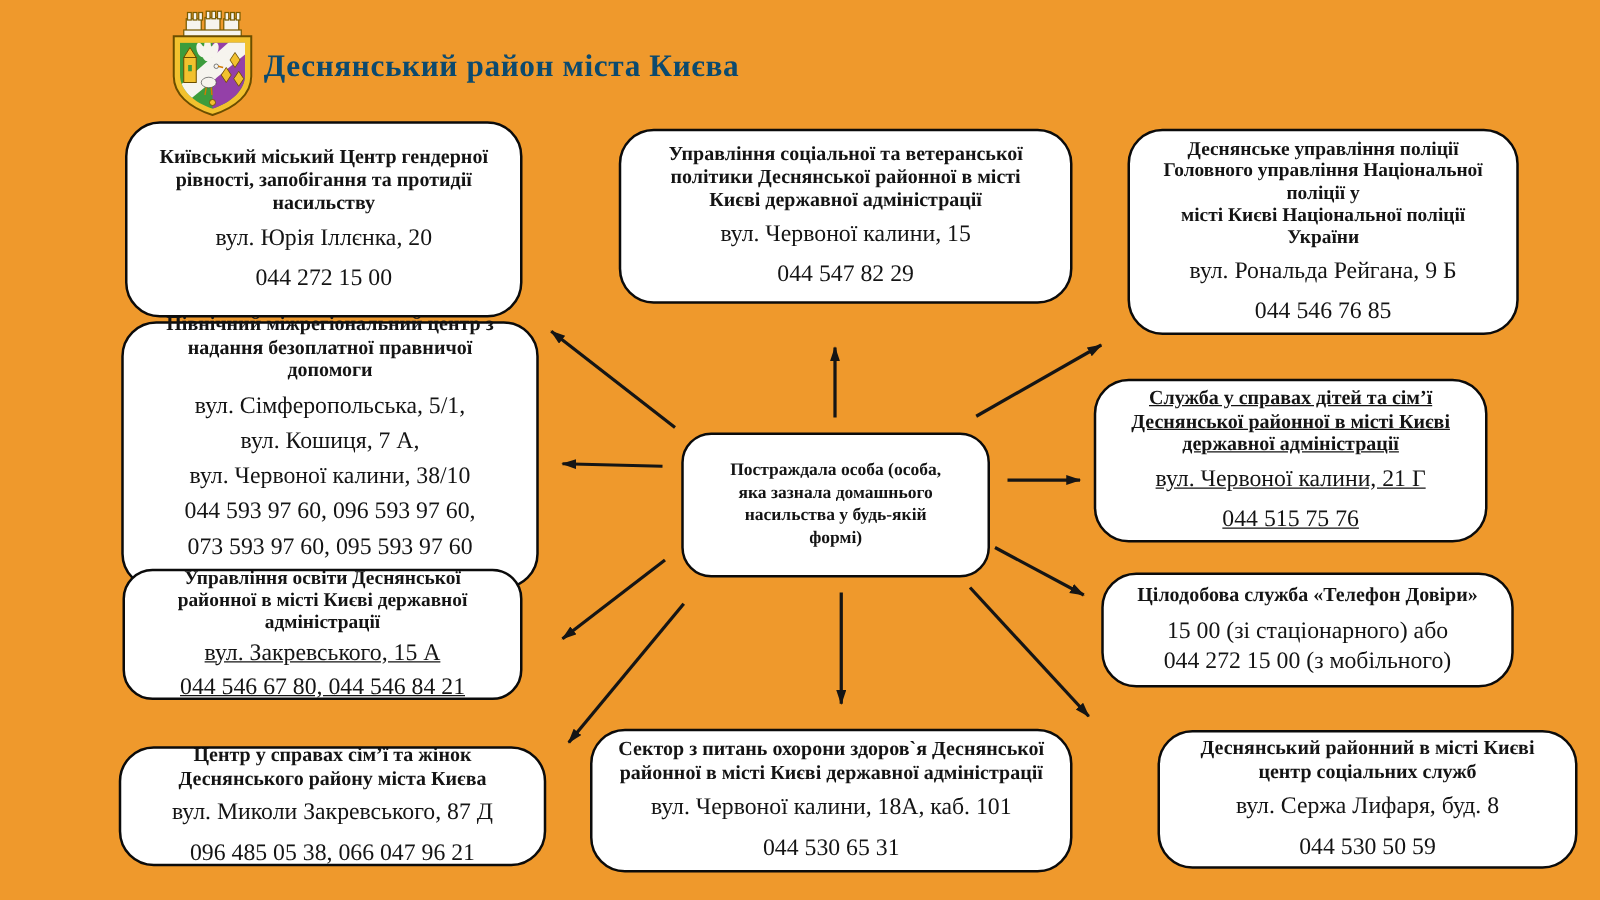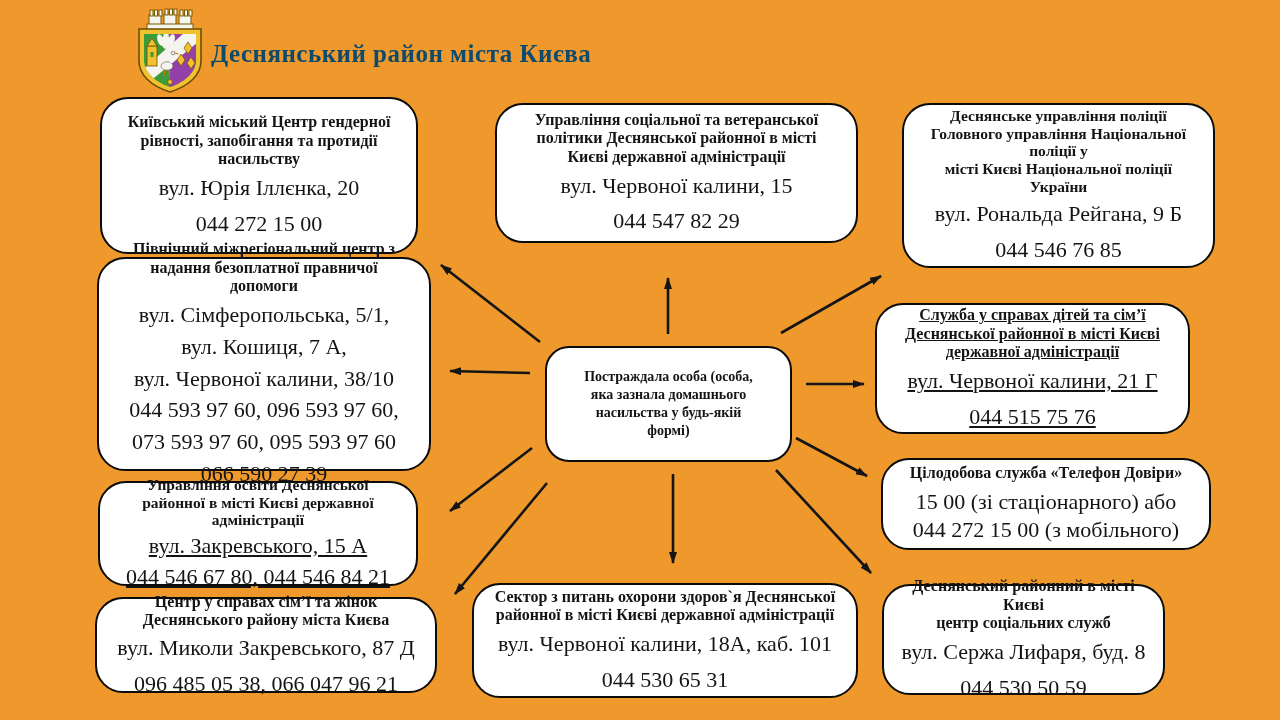--- a/index.html
+++ b/index.html
@@ -28,40 +28,40 @@
     justify-content:center;align-items:center;
     text-align:center;
     padding:10px 10px;
   }
   .node-title{
     font-weight:bold;
     white-space:pre-line;
     line-height:1.16;
     font-size:16px;
   }
-  .node-body{margin-top:6px;font-size:22px;line-height:1.22;}
+  .node-body{margin-top:6px;font-size:19px;line-height:1.22;}
   .body-line + .body-line{margin-top:9px;}
   .node-body.tight .body-line + .body-line{margin-top:1px;}
 
   .n0{left:100px;top:97px;width:318px;height:157px;}
   .n1{left:97px;top:257px;width:334px;height:214px;}
   .n1 .node-body .body-line + .body-line{margin-top:5px;}
-  .n2{left:98px;top:481px;width:320px;height:105px;}
+  .n2{left:98px;top:455px;width:320px;height:105px;border-radius:24px;}
   .n2 .node-title{font-size:15.5px;line-height:1.13;}
   .n2 .node-body{margin-top:4px;text-decoration:underline;}
   .n2 .node-body .body-line + .body-line{margin-top:4px;}
   .n3{left:95px;top:597px;width:342px;height:96px;}
   .n3 .node-body{margin-top:5px;}
   .n4{left:495px;top:103px;width:363px;height:140px;}
   .n5{left:472px;top:583px;width:386px;height:115px;}
   .n6{left:902px;top:103px;width:313px;height:165px;}
   .n6 .node-title{font-size:15.5px;line-height:1.14;}
   .n7{left:875px;top:303px;width:315px;height:131px;text-decoration:underline;}
   .n8{left:881px;top:458px;width:330px;height:92px;}
-  .n9{left:882px;top:584px;width:283px;height:111px;}
+  .n9{left:926px;top:584px;width:336px;height:111px;}
   .center-node{
     left:545px;top:346px;width:247px;height:116px;
     border-radius:24px;
   }
   .center-node .node-title{font-size:14px;line-height:1.3;}
   .arrows{position:absolute;left:0;top:0;pointer-events:none;}
 </style>
 </head>
 <body>
 

